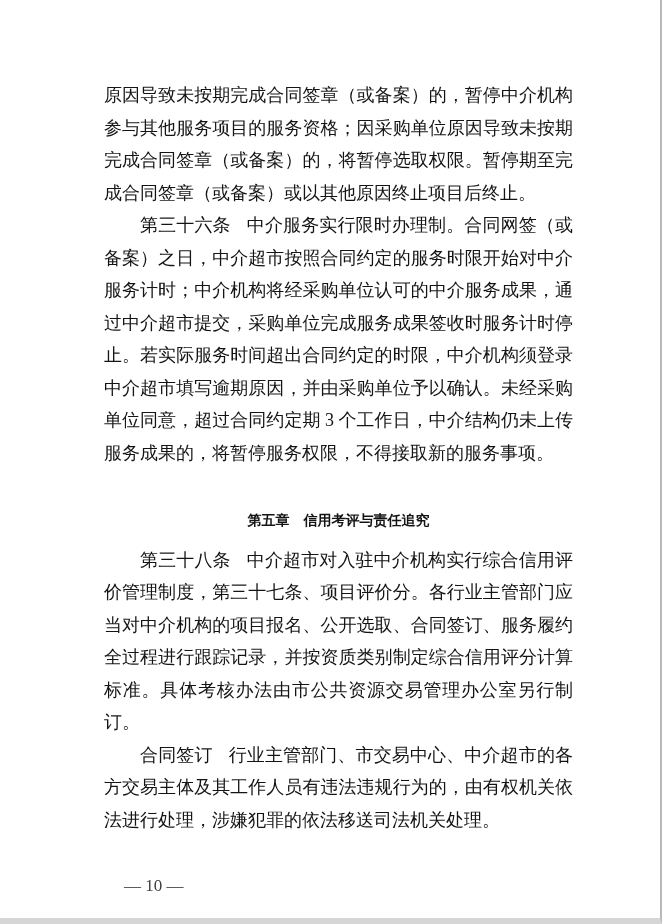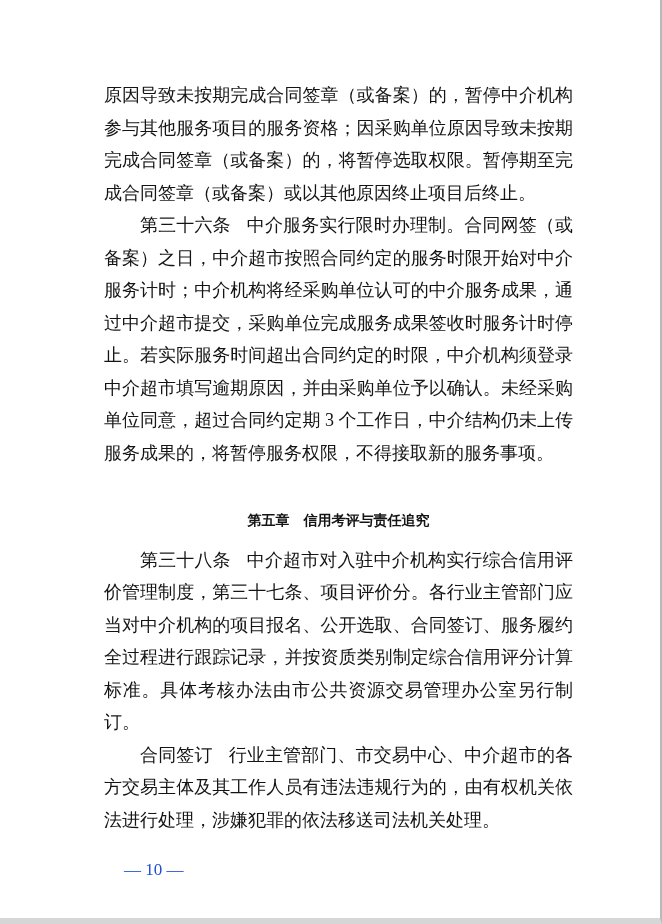--- a/index.html
+++ b/index.html
@@ -36,26 +36,26 @@
     margin-top: 41px;
   }
   .chapter-heading {
     margin: 36px 0 6px 0;
     font-size: 14px;
     line-height: 32.5px;
     font-weight: bold;
     text-align: center;
   }
   .page-number {
-    margin-top: 24px;
+    margin-top: 40px;
     padding-left: 20px;
     font-size: 17px;
     line-height: 20px;
     text-align: left;
-    color: #1d4ed8;
+    color: #404040;
   }
 </style>
 </head>
 <body>
 
 <div class="page">
   <div class="body-text">
 
     <p><span>原因导致未按期完成合同签章（或备案）的，暂停中介机构参与其他服务项目的服务资格；因采购单位原因导致未按期完成合同签章（或备案）的，将暂停选取权限。暂停期至完成合同签章（或备案）或以其他原因终止项目后终止。</span></p>
 

